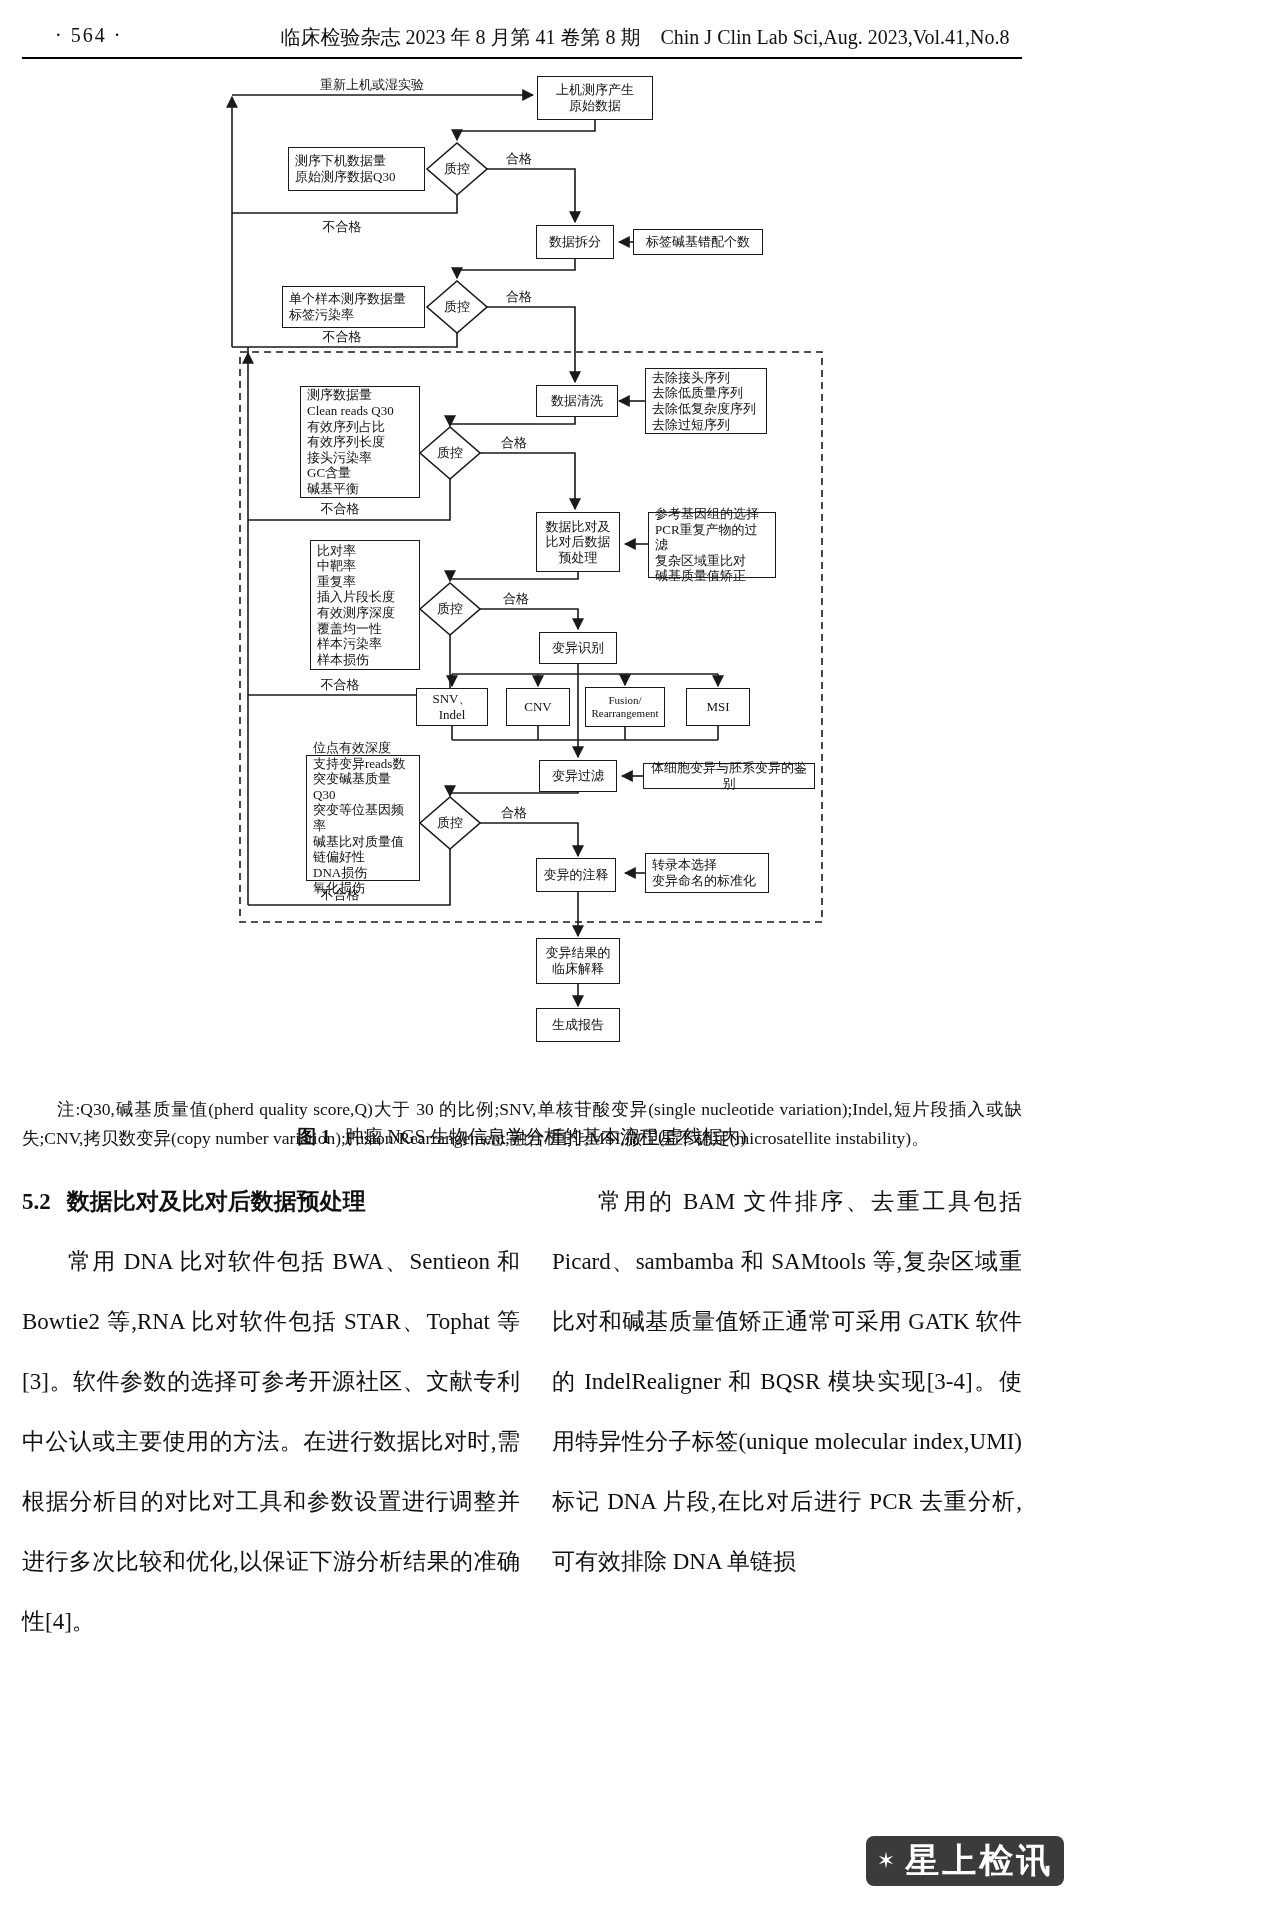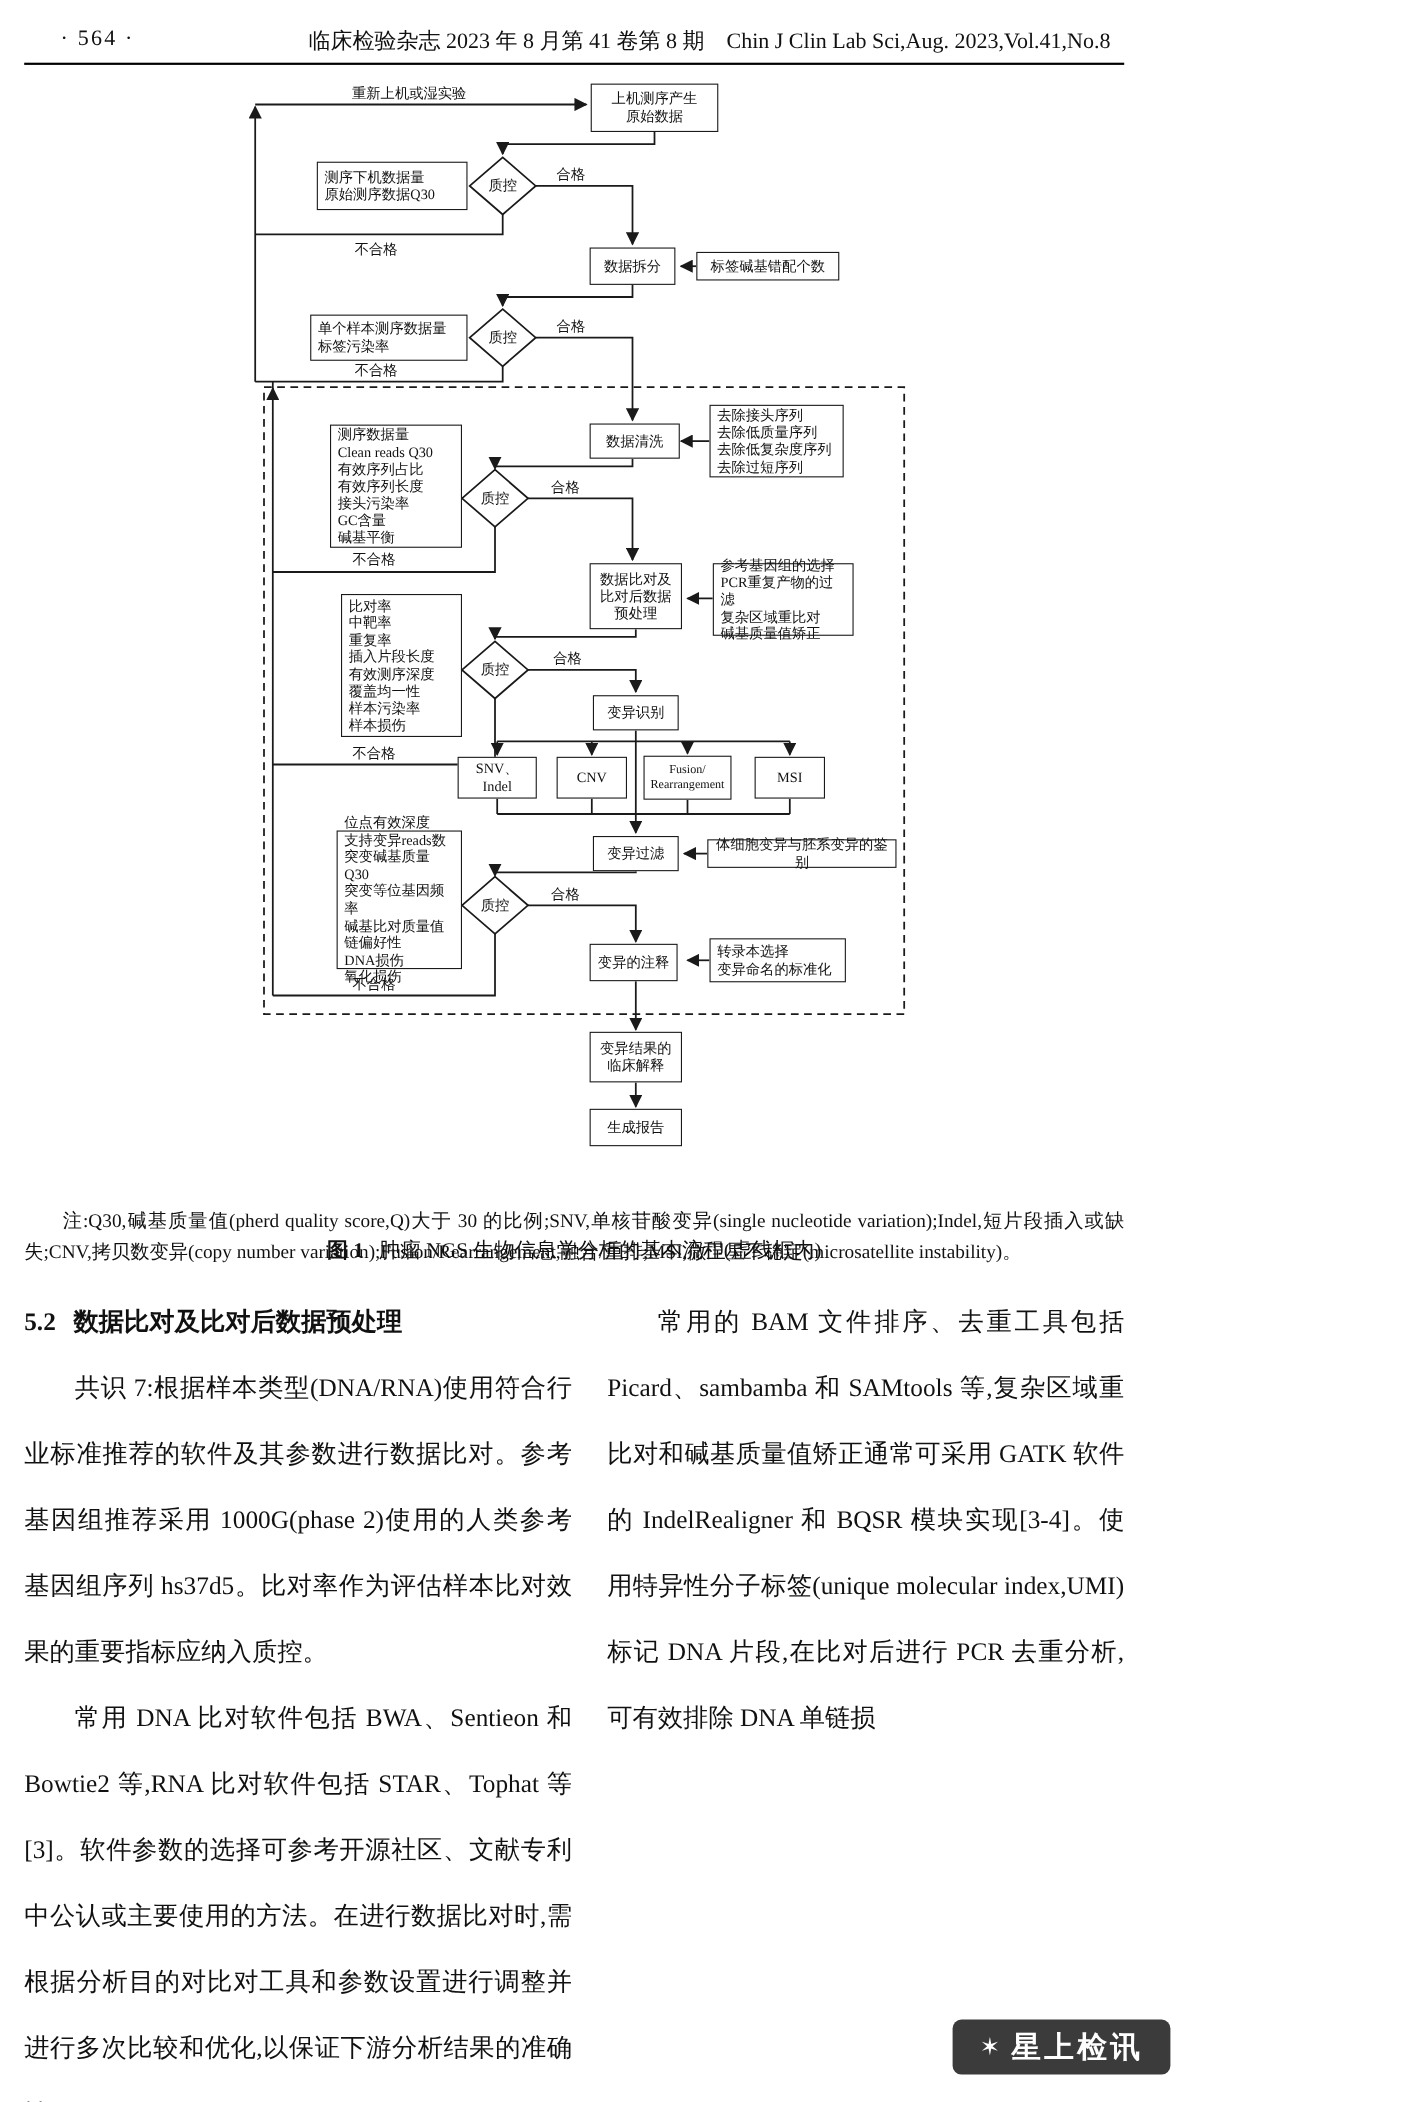--- a/index.html
+++ b/index.html
@@ -39,21 +39,21 @@
   .col-right { left:552px; width:470px; }
   .sec-heading { font-size:23px; line-height:60px; font-weight:bold; }
   .sec-heading .sec-num { margin-right:16px; }
   .body-para { font-size:23px; line-height:60px; text-align:justify; text-indent:2em; }
 
   
   .watermark { position:absolute; left:866px; top:1836px; width:198px; height:50px;
     background:rgba(42,42,42,0.92); border-radius:8px;
     display:flex; align-items:center; justify-content:center; gap:10px; color:#fff; }
   .wm-logo { font-size:22px; line-height:1; }
-  .wm-text { font-size:27px; font-weight:bold; letter-spacing:3px;
+  .wm-text { font-size:34px; font-weight:bold; letter-spacing:3px;
     font-family:"Liberation Sans", sans-serif; }
 </style>
 </head>
 <body>
 
 <div class="page-num">· 564 ·</div>
 <div class="journal-info">临床检验杂志 2023 年 8 月第 41 卷第 8 期　Chin J Clin Lab Sci,Aug. 2023,Vol.41,No.8</div>
 <div class="header-rule"></div>
 
 <svg class="fc-svg" width="1280" height="1060" viewBox="0 0 1280 1060">
@@ -190,21 +190,20 @@
 <div class="fc-lbl" style="left:312px;top:328px;width:60px">不合格</div>
 <div class="fc-lbl" style="left:310px;top:500px;width:60px">不合格</div>
 <div class="fc-lbl" style="left:310px;top:676px;width:60px">不合格</div>
 <div class="fc-lbl" style="left:310px;top:886px;width:60px">不合格</div>
 
 <p class="fig-note">注:Q30,碱基质量值(pherd quality score,Q)大于 30 的比例;SNV,单核苷酸变异(single nucleotide variation);Indel,短片段插入或缺失;CNV,拷贝数变异(copy number variation);Fusion/Rearrangement,融合/重排;MSI,微卫星不稳定(microsatellite instability)。</p>
 <p class="fig-caption"><b>图 1</b><span>肿瘤 NGS 生物信息学分析的基本流程(虚线框内)</span></p>
 
 <div class="col col-left">
   <div class="sec-heading"><span class="sec-num">5.2</span><span>数据比对及比对后数据预处理</span></div>
-  <p class="body-para">共识 7:根据样本类型(DNA/RNA)使用符合行业标准推荐的软件及其参数进行数据比对。参考基因组推荐采用 1000G(phase 2)使用的人类参考基因组序列 hs37d5。比对率作为评估样本比对效果的重要指标应纳入质控。</p>
   <p class="body-para">常用 DNA 比对软件包括 BWA、Sentieon 和 Bowtie2 等,RNA 比对软件包括 STAR、Tophat 等[3]。软件参数的选择可参考开源社区、文献专利中公认或主要使用的方法。在进行数据比对时,需根据分析目的对比对工具和参数设置进行调整并进行多次比较和优化,以保证下游分析结果的准确性[4]。</p>
 </div>
 <div class="col col-right">
   <p class="body-para">常用的 BAM 文件排序、去重工具包括 Picard、sambamba 和 SAMtools 等,复杂区域重比对和碱基质量值矫正通常可采用 GATK 软件的 IndelRealigner 和 BQSR 模块实现[3-4]。使用特异性分子标签(unique molecular index,UMI)标记 DNA 片段,在比对后进行 PCR 去重分析,可有效排除 DNA 单链损</p>
 </div>
 
 <div class="watermark">
   <span class="wm-logo">✶</span>
   <span class="wm-text">星上检讯</span>
 </div>

